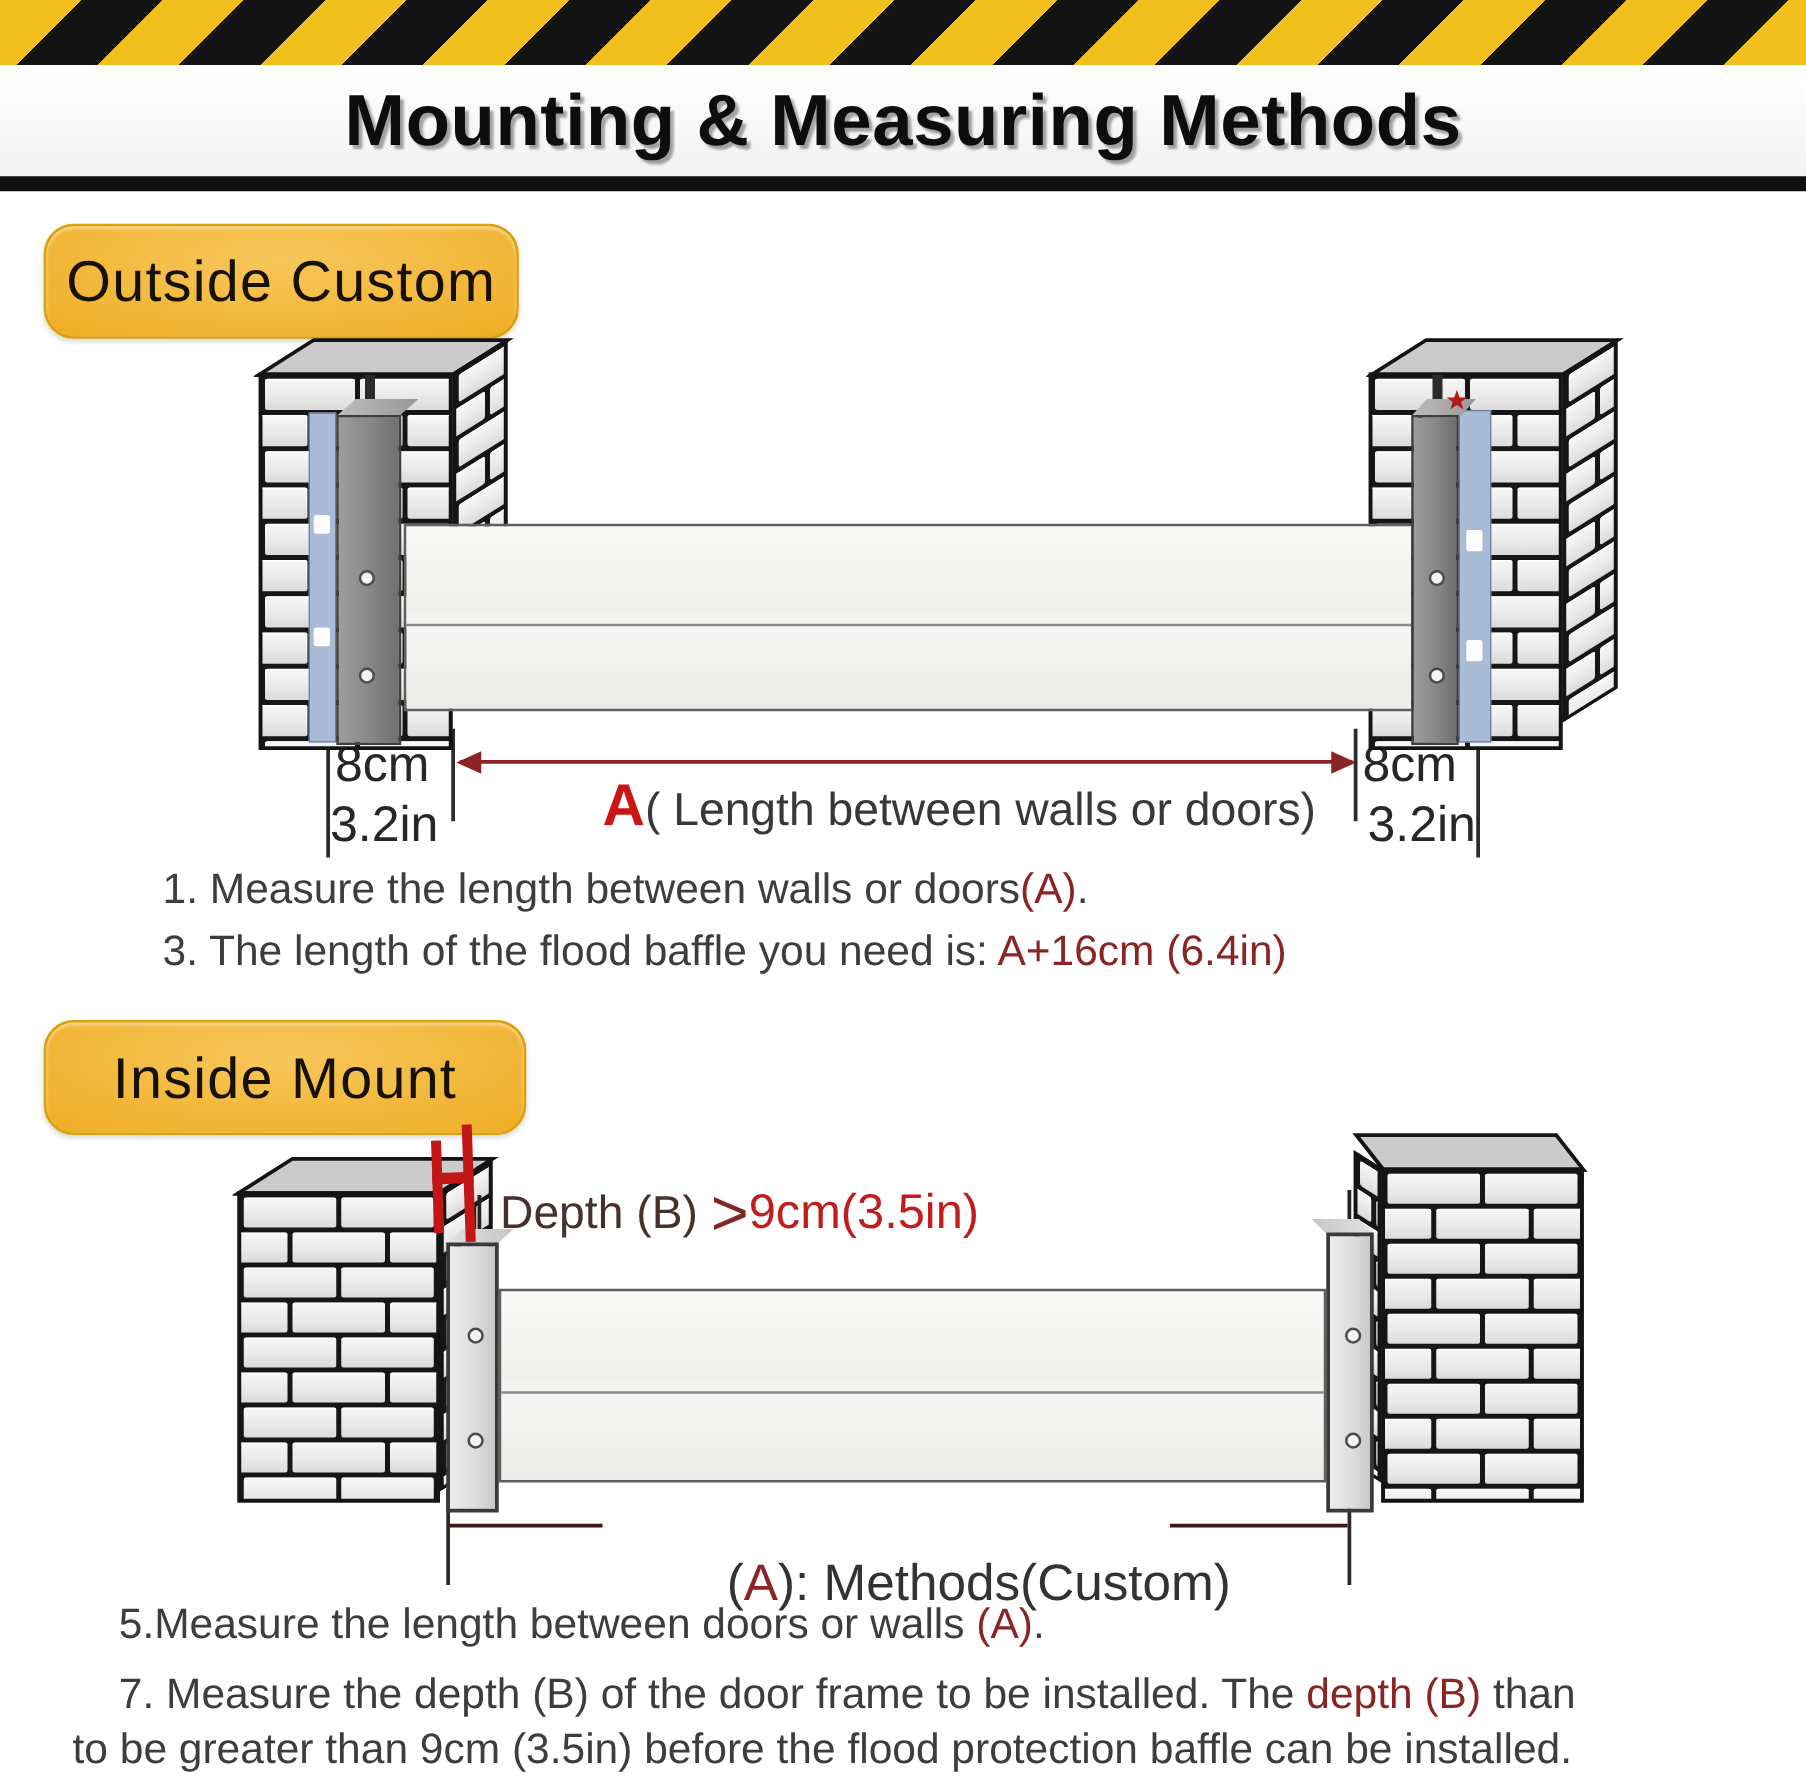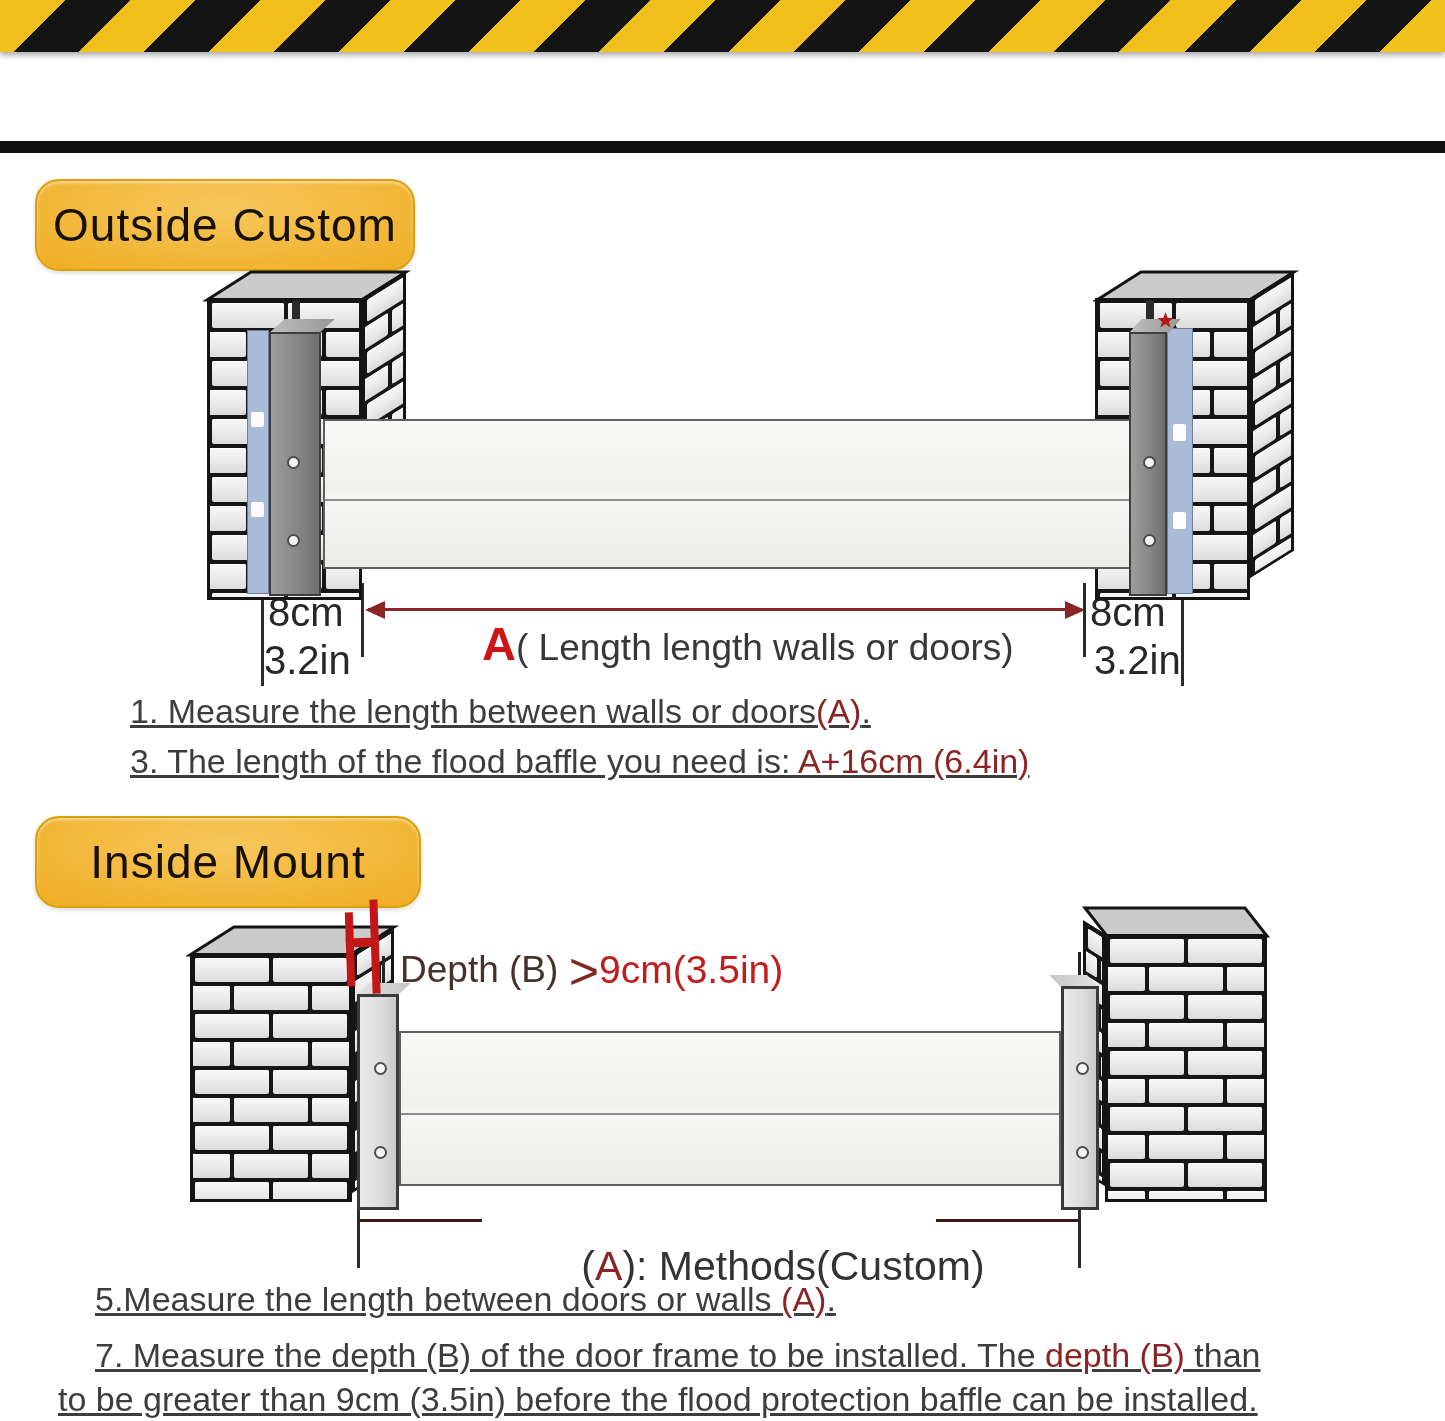--- a/index.html
+++ b/index.html
@@ -69,29 +69,32 @@
 
   .depth-label{position:absolute;display:flex;align-items:center;white-space:pre;}
   .depth-label .dl{font-size:37px;color:#46312e;}
   .depth-label .gt{font-size:52px;color:#7c2a22;line-height:1;transform:translateY(1px);}
   .depth-label .dv{font-size:39px;color:#c21d1d;}
 
   .inside-span{position:absolute;font-size:41px;color:#333;white-space:pre;}
   .inside-span .mr{color:var(--maroon,#8b2525);}
 
   
-  .step{position:absolute;font-size:34px;color:#3d3d3d;white-space:pre;text-decoration:underline;}
+  .step{position:absolute;font-size:34px;color:#3d3d3d;white-space:pre;}
   .step .hl{color:var(--maroon,#8b2525);}
 </style>
 </head>
 <body>
 
 <div class="page">
 
   <div class="hazard"></div>
+  <div class="title-strip">
+    <h1>Mounting &amp; Measuring Methods</h1>
+  </div>
   <div class="title-bar"></div>
 
   <section>
     <div class="badge" style="left:35px;top:179px;width:376px;height:88px;">
       <span>Outside Custom</span>
     </div>
 
     <svg class="abs" style="left:203px;top:266px;" width="208" height="40">
       <polygon points="4,34 159,34 203,6 48,6" fill="#cbcbcb" stroke="#141414" stroke-width="3"></polygon>
     </svg>
@@ -214,21 +217,21 @@
     <div class="hole" style="left:1143px;top:534px;z-index:4;"></div>
     <div class="star" style="left:1157px;top:312px;z-index:4;"></div>
 
     <div class="tick" style="left:261px;top:586px;height:100px;"></div>
     <div class="tick" style="left:361px;top:583px;height:74px;"></div>
     <div class="dim-txt" style="left:268px;top:590px;">8cm</div>
     <div class="dim-txt" style="left:264px;top:638px;">3.2in</div>
     <div class="arr" style="left:368px;top:608px;width:714px;"></div>
     <div class="span-label" style="left:482px;top:616px;">
       <span class="big-a">A</span>
-      <span class="rest">( Length length walls or doors)</span>
+      <span class="rest">( Length between walls or doors)</span>
     </div>
     <div class="tick" style="left:1083px;top:583px;height:74px;"></div>
     <div class="tick" style="left:1181px;top:586px;height:100px;"></div>
     <div class="dim-txt" style="left:1090px;top:590px;">8cm</div>
     <div class="dim-txt" style="left:1094px;top:638px;">3.2in</div>
 
     <div class="step" style="left:130px;top:692px;"><span>1. Measure the length between walls or doors</span><span class="hl">(A)</span><span>.</span></div>
     <div class="step" style="left:130px;top:742px;"><span>3. The length of the flood baffle you need is: </span><span class="hl">A+16cm (6.4in)</span></div>
   </section>
 

